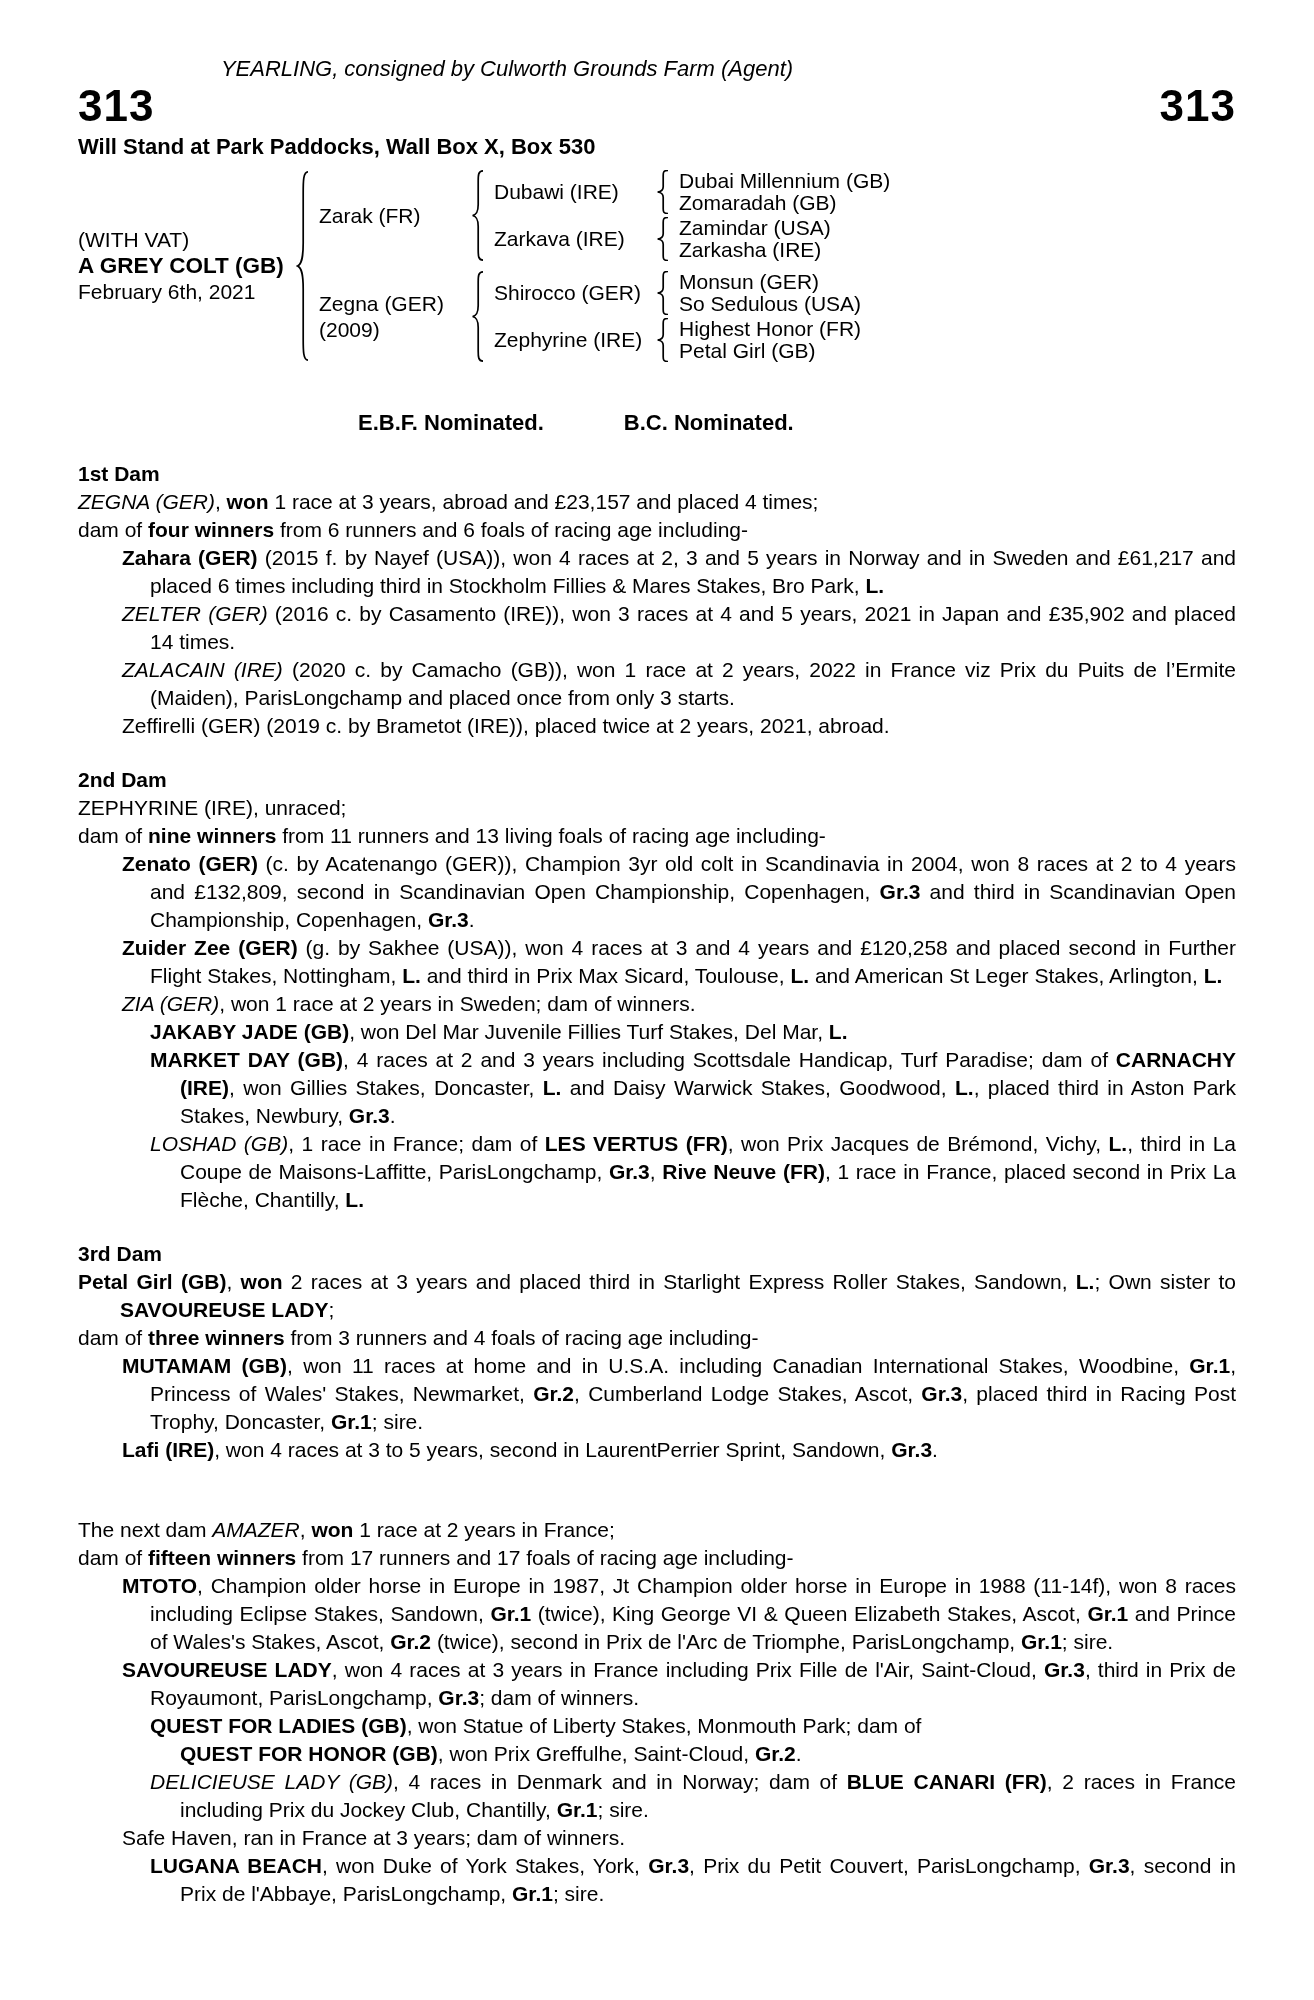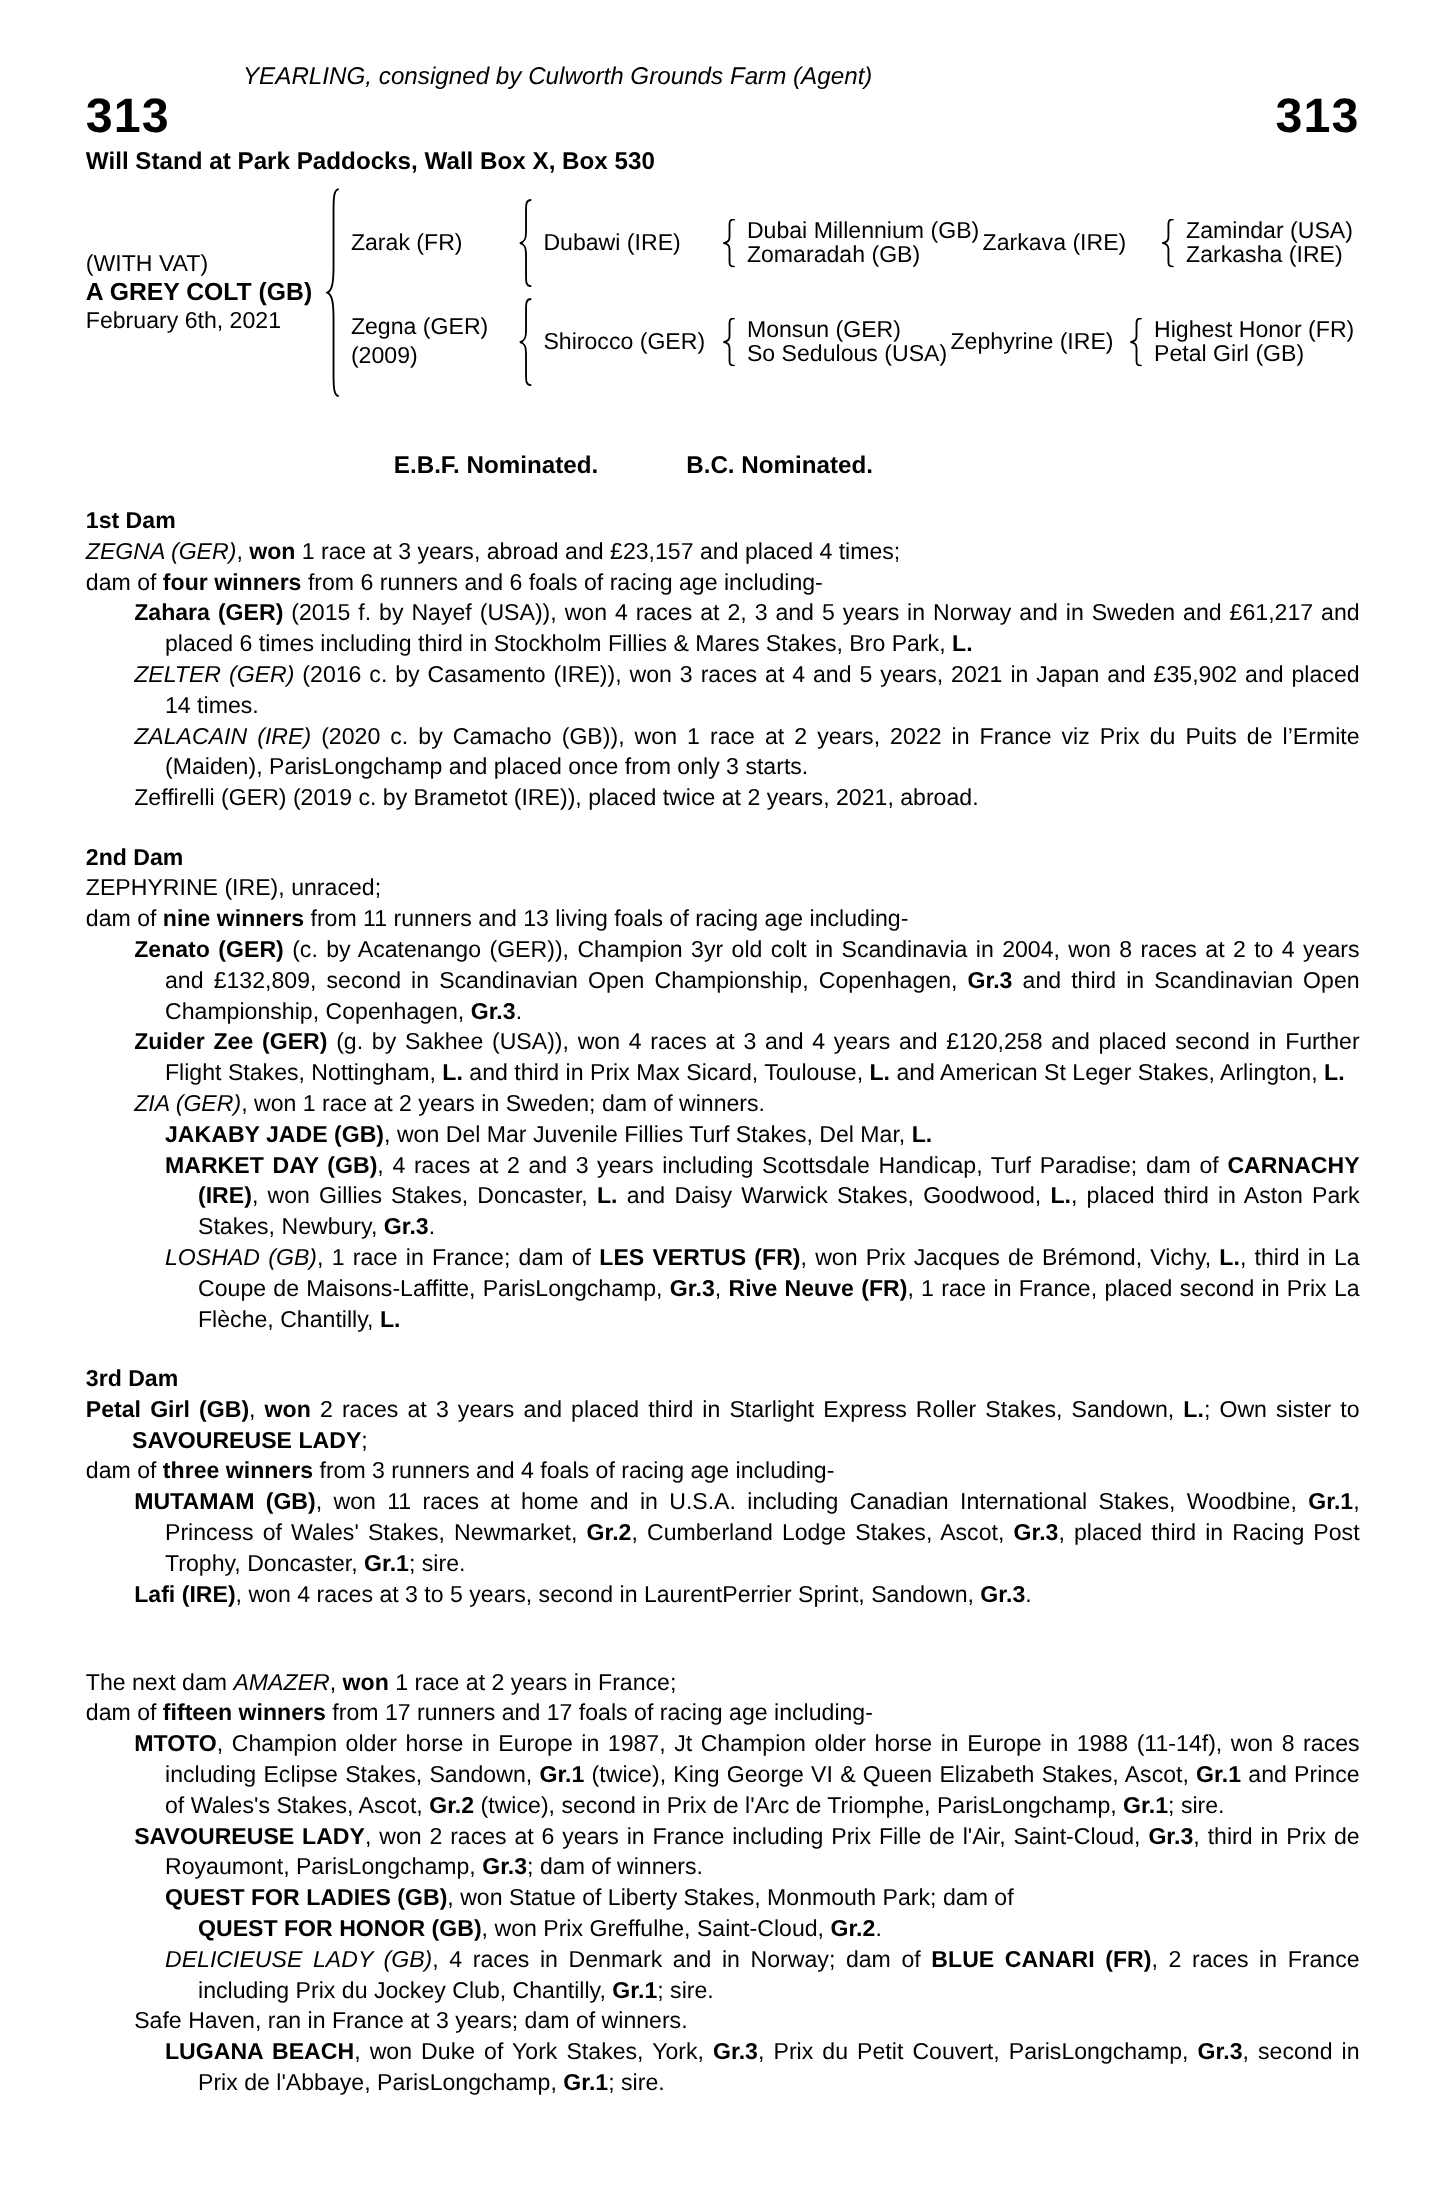--- a/index.html
+++ b/index.html
@@ -19,21 +19,21 @@
   .standline{font-weight:bold;font-size:22px;line-height:26px;margin-top:6px;}
 
   
   .tree{display:flex;align-items:center;margin-top:10px;}
   .tree-left{width:218px;line-height:26px;}
   .tree-left .vat{}
   .tree-left .colt{font-weight:bold;font-size:22.5px;}
   .gen1col{display:flex;flex-direction:column;gap:10px;flex:1;}
   .half{display:flex;align-items:center;}
   .g1name{width:152px;line-height:26px;white-space:nowrap;}
-  .g2col{display:flex;flex-direction:row;gap:3px;flex:1;}
+  .g2col{display:flex;flex-direction:column;gap:3px;flex:1;}
   .g2block{display:flex;align-items:center;height:44px;}
   .g2name{width:162px;white-space:nowrap;}
   .g3col{flex:1;}
   .g3col .g3{line-height:22px;white-space:nowrap;}
   .brace{align-self:stretch;display:flex;align-items:center;margin-right:7px;}
   .brace svg{width:16px;height:100%;display:block;}
   .brace.big{height:192px;}
   .brace.mid{}
   .brace.small{}
 
@@ -181,21 +181,21 @@
       <p class="cat l2"><span class="b">MARKET DAY (GB)</span><span>, 4 races at 2 and 3 years including Scottsdale Handicap, Turf Paradise; dam of </span><span class="b">CARNACHY (IRE)</span><span>, won Gillies Stakes, Doncaster, </span><span class="b">L.</span><span> and Daisy Warwick Stakes, Goodwood, </span><span class="b">L.</span><span>, placed third in Aston Park Stakes, Newbury, </span><span class="b">Gr.3</span><span>.</span></p>
       <p class="cat l2"><span class="i">LOSHAD (GB)</span><span>, 1 race in France; dam of </span><span class="b">LES VERTUS (FR)</span><span>, won Prix Jacques de Brémond, Vichy, </span><span class="b">L.</span><span>, third in La Coupe de Maisons-Laffitte, ParisLongchamp, </span><span class="b">Gr.3</span><span>, </span><span class="b">Rive Neuve (FR)</span><span>, 1 race in France, placed second in Prix La Flèche, Chantilly, </span><span class="b">L.</span></p>
       <div class="dam-head">3rd Dam</div>
       <p class="cat l0"><span class="b">Petal Girl (GB)</span><span>, </span><span class="b">won</span><span> 2 races at 3 years and placed third in Starlight Express Roller Stakes, Sandown, </span><span class="b">L.</span><span>; Own sister to </span><span class="b">SAVOUREUSE LADY</span><span>;</span></p>
       <p class="cat l0"><span>dam of </span><span class="b">three winners</span><span> from 3 runners and 4 foals of racing age including-</span></p>
       <p class="cat l1"><span class="b">MUTAMAM (GB)</span><span>, won 11 races at home and in U.S.A. including Canadian International Stakes, Woodbine, </span><span class="b">Gr.1</span><span>, Princess of Wales' Stakes, Newmarket, </span><span class="b">Gr.2</span><span>, Cumberland Lodge Stakes, Ascot, </span><span class="b">Gr.3</span><span>, placed third in Racing Post Trophy, Doncaster, </span><span class="b">Gr.1</span><span>; sire.</span></p>
       <p class="cat l1"><span class="b">Lafi (IRE)</span><span>, won 4 races at 3 to 5 years, second in LaurentPerrier Sprint, Sandown, </span><span class="b">Gr.3</span><span>.</span></p>
       <p class="cat l0 nextdam"><span>The next dam </span><span class="i">AMAZER</span><span>, </span><span class="b">won</span><span> 1 race at 2 years in France;</span></p>
       <p class="cat l0"><span>dam of </span><span class="b">fifteen winners</span><span> from 17 runners and 17 foals of racing age including-</span></p>
       <p class="cat l1"><span class="b">MTOTO</span><span>, Champion older horse in Europe in 1987, Jt Champion older horse in Europe in 1988 (11-14f), won 8 races including Eclipse Stakes, Sandown, </span><span class="b">Gr.1</span><span> (twice), King George VI &amp; Queen Elizabeth Stakes, Ascot, </span><span class="b">Gr.1</span><span> and Prince of Wales's Stakes, Ascot, </span><span class="b">Gr.2</span><span> (twice), second in Prix de l'Arc de Triomphe, ParisLongchamp, </span><span class="b">Gr.1</span><span>; sire.</span></p>
-      <p class="cat l1"><span class="b">SAVOUREUSE LADY</span><span>, won 2 races at 6 years in France including Prix Fille de l'Air, Saint-Cloud, </span><span class="b">Gr.3</span><span>, third in Prix de Royaumont, ParisLongchamp, </span><span class="b">Gr.3</span><span>; dam of winners.</span></p>
+      <p class="cat l1"><span class="b">SAVOUREUSE LADY</span><span>, won 4 races at 3 years in France including Prix Fille de l'Air, Saint-Cloud, </span><span class="b">Gr.3</span><span>, third in Prix de Royaumont, ParisLongchamp, </span><span class="b">Gr.3</span><span>; dam of winners.</span></p>
       <p class="cat l2"><span class="b">QUEST FOR LADIES (GB)</span><span>, won Statue of Liberty Stakes, Monmouth Park; dam of</span></p>
       <p class="cat l3"><span class="b">QUEST FOR HONOR (GB)</span><span>, won Prix Greffulhe, Saint-Cloud, </span><span class="b">Gr.2</span><span>.</span></p>
       <p class="cat l2"><span class="i">DELICIEUSE LADY (GB)</span><span>, 4 races in Denmark and in Norway; dam of </span><span class="b">BLUE CANARI (FR)</span><span>, 2 races in France including Prix du Jockey Club, Chantilly, </span><span class="b">Gr.1</span><span>; sire.</span></p>
       <p class="cat l1"><span>Safe Haven, ran in France at 3 years; dam of winners.</span></p>
       <p class="cat l2"><span class="b">LUGANA BEACH</span><span>, won Duke of York Stakes, York, </span><span class="b">Gr.3</span><span>, Prix du Petit Couvert, ParisLongchamp, </span><span class="b">Gr.3</span><span>, second in Prix de l'Abbaye, ParisLongchamp, </span><span class="b">Gr.1</span><span>; sire.</span></p>
     </div>
 
 </div>
 
 </body></html>

